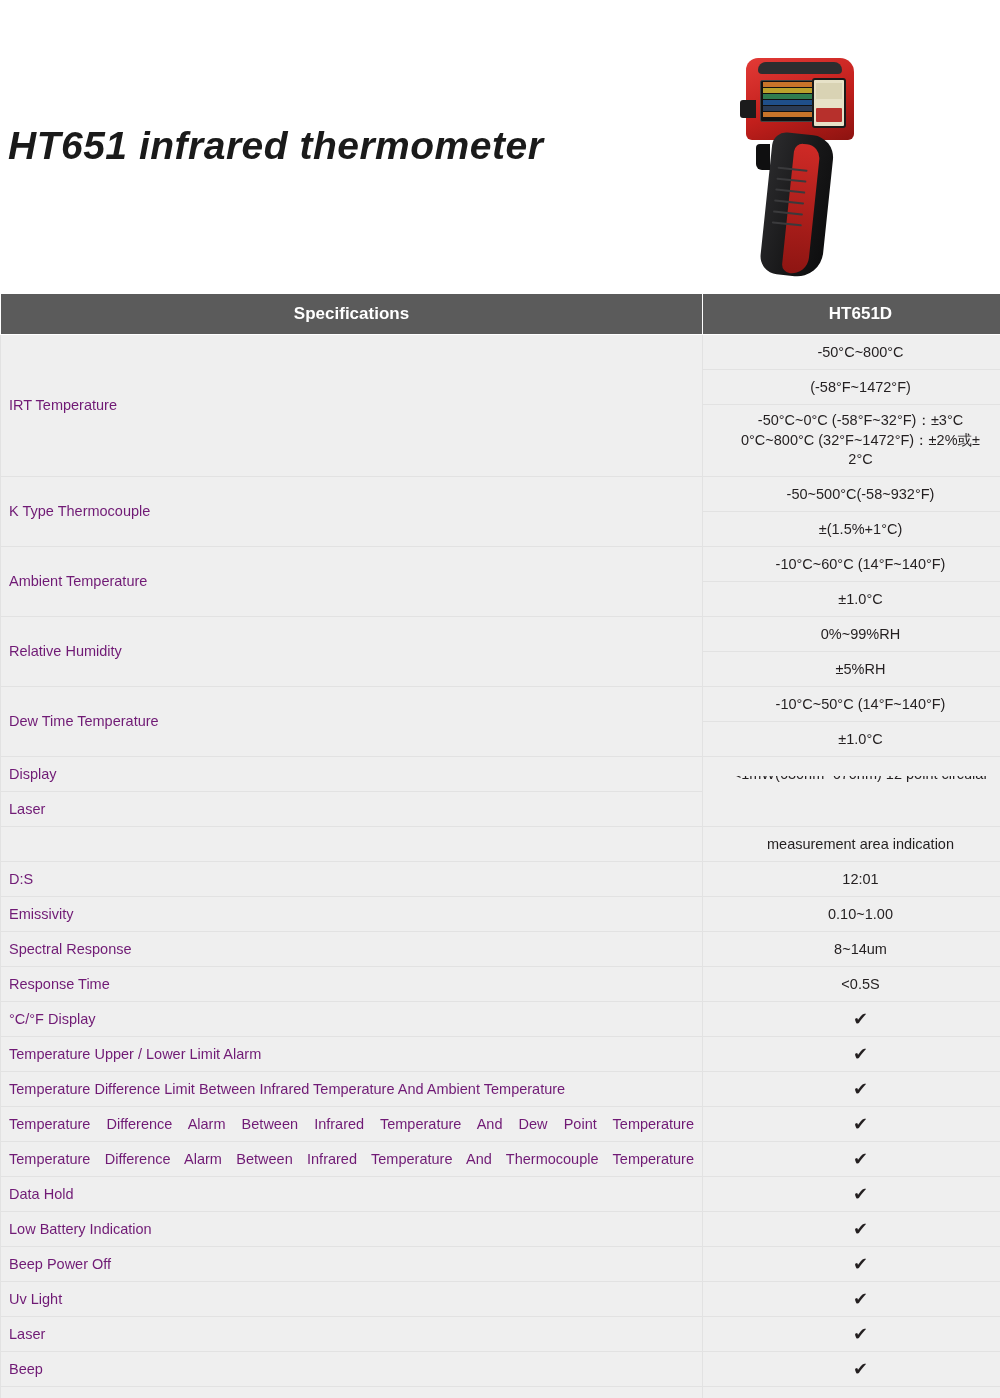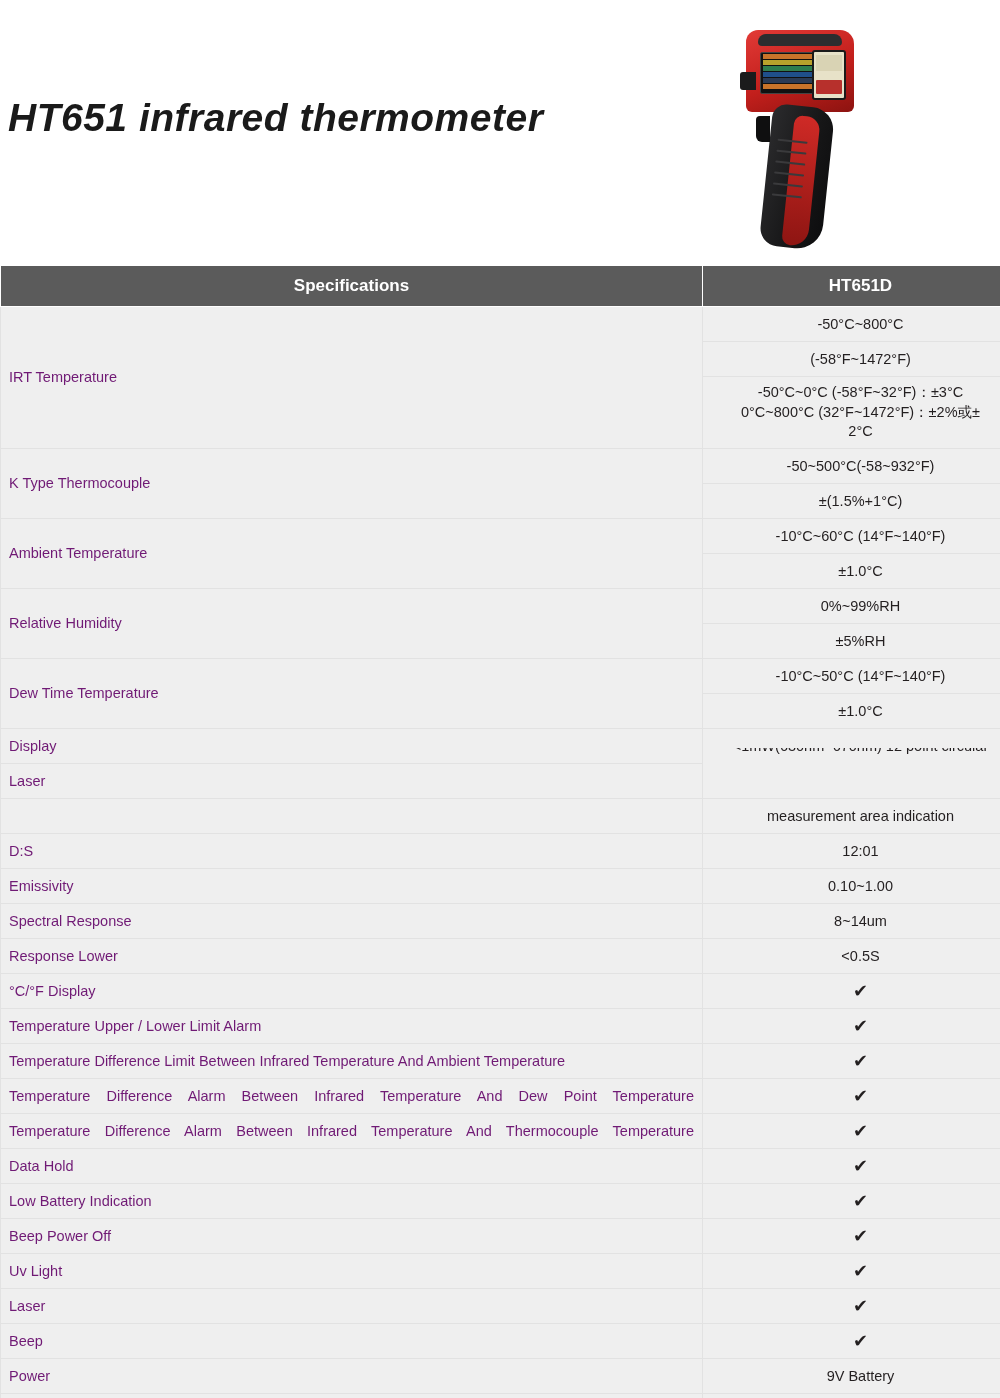--- a/index.html
+++ b/index.html
@@ -12,20 +12,21 @@
     height: 1398px;
     font-family: "Liberation Sans", sans-serif;
     color: #231f20;
     position: relative;
     overflow: hidden;
   }
   .page {
     position: relative;
     width: 1000px;
     height: 1302px;
+    margin-top: 28px;
   }
 
   
   .header {
     position: relative;
     height: 265px;
   }
   .title {
     position: absolute;
     left: 8px;
@@ -336,21 +337,21 @@
       </tr>
       <tr class="shade">
         <td class="label">Emissivity</td>
         <td class="value">0.10~1.00</td>
       </tr>
       <tr class="shade">
         <td class="label">Spectral Response</td>
         <td class="value">8~14um</td>
       </tr>
       <tr class="shade">
-        <td class="label">Response Lower</td>
+        <td class="label">Response Time</td>
         <td class="value">&lt;0.5S</td>
       </tr>
 
       <tr class="shade">
         <td class="label">°C/°F Display</td>
         <td class="value check">✔</td>
       </tr>
       <tr class="shade">
         <td class="label">Temperature Upper / Lower Limit Alarm</td>
         <td class="value check">✔</td>

